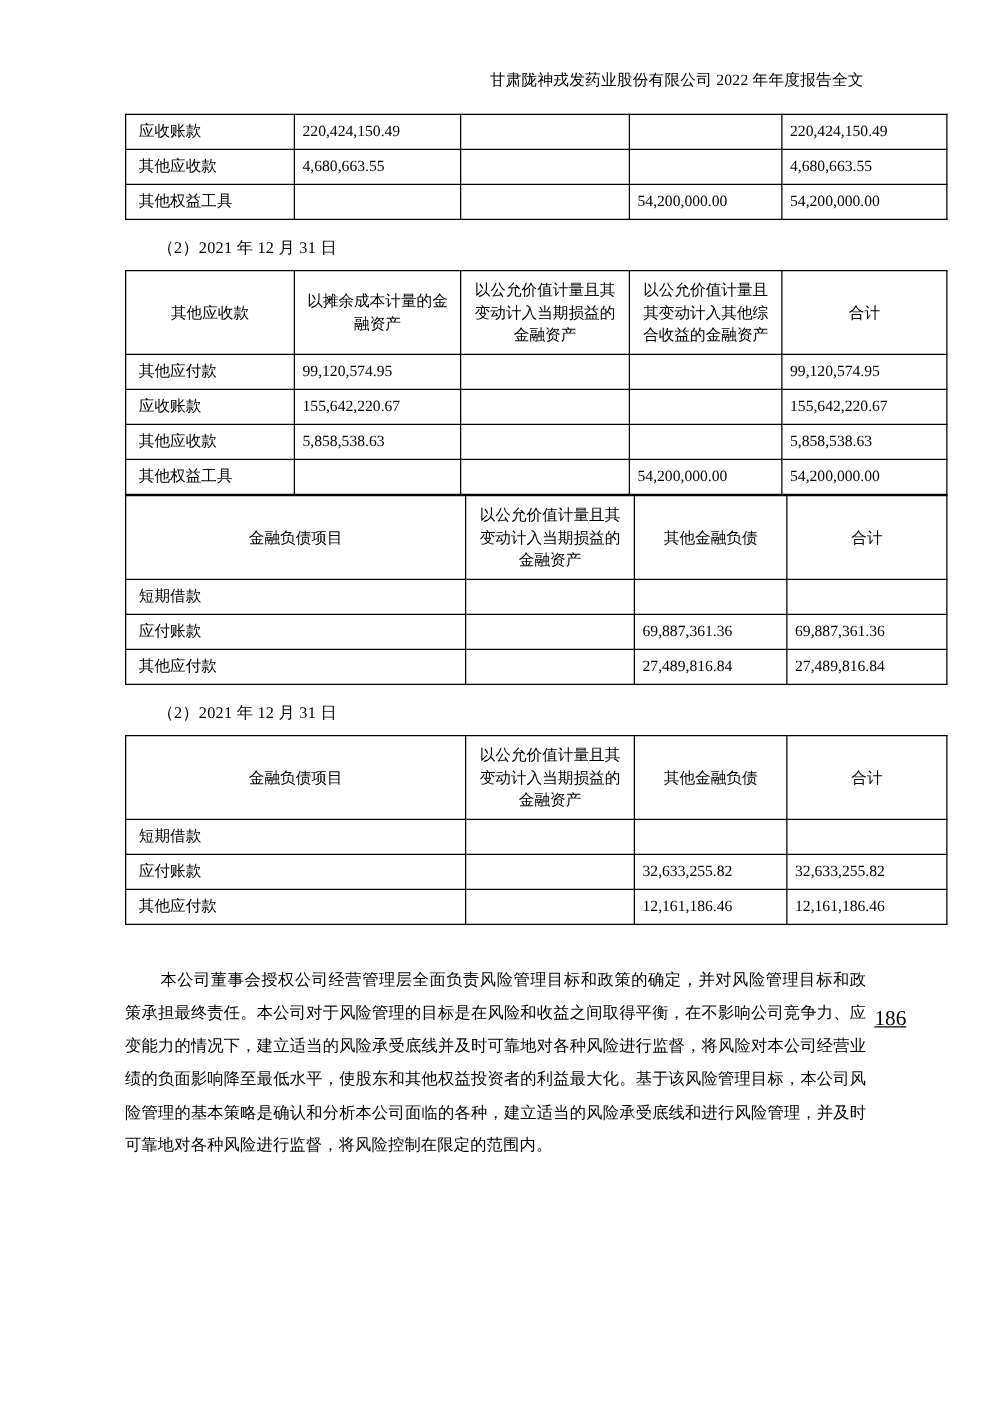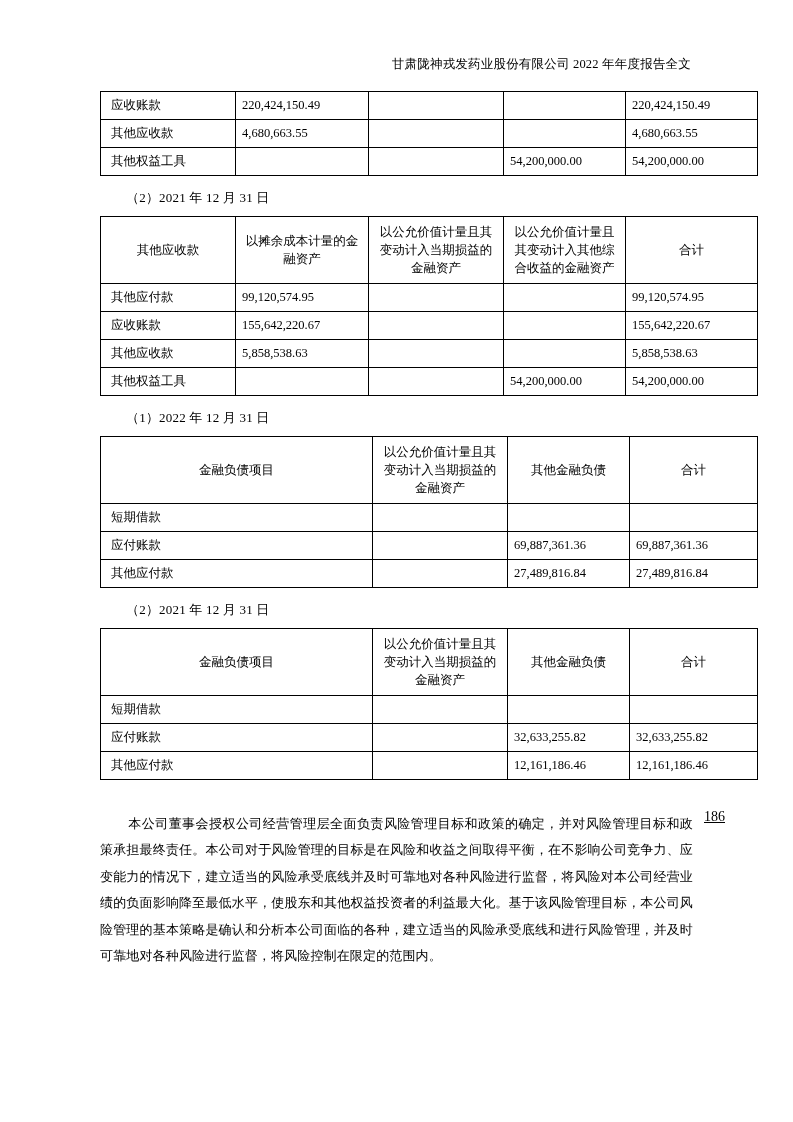--- a/index.html
+++ b/index.html
@@ -75,21 +75,21 @@
     letter-spacing: 0.15px;
   }
   .body-text .indent {
     display: inline-block;
     width: 28px;
   }
   .pagenum {
     position: absolute;
     right: 68px;
     bottom: 60px;
-    font-size: 14px;
+    font-size: 17px;
     text-decoration: underline;
   }
   .row-h1 { height: 26px; }
 </style>
 </head>
 <body>
 
 <div class="page">
 
   <div class="header">甘肃陇神戎发药业股份有限公司 2022 年年度报告全文</div>
@@ -170,21 +170,20 @@
         <td class="c-label">其他权益工具</td>
         <td class="c-num"></td>
         <td class="c-num"></td>
         <td class="c-num">54,200,000.00</td>
         <td class="c-num">54,200,000.00</td>
       </tr>
     </tbody>
   </table>
 
 
-  <div class="caption sub">（1）2022 年 12 月 31 日</div>
 
   <table class="fin">
     <colgroup>
       <col style="width:272px">
       <col style="width:135px">
       <col style="width:122px">
       <col style="width:128px">
     </colgroup>
     <tbody>
       <tr>

